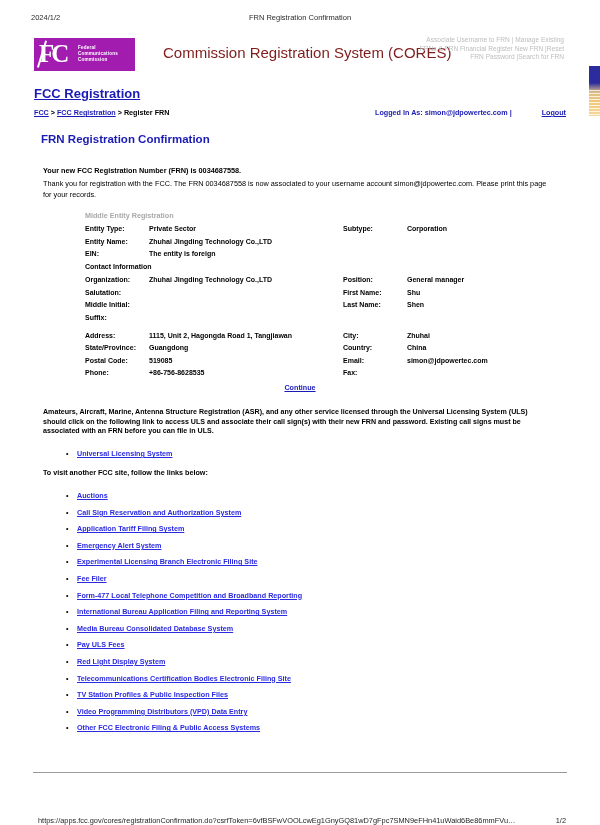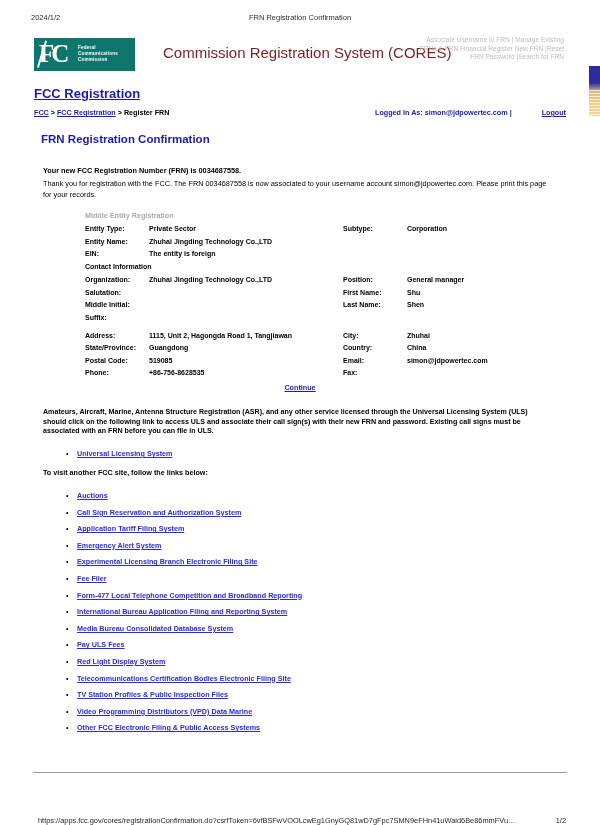--- a/index.html
+++ b/index.html
@@ -47,21 +47,21 @@
     left: 0;
     width: 600px;
     height: 48px;
   }
   .fcc-logo {
     position: absolute;
     left: 34px;
     top: 2px;
     width: 101px;
     height: 33px;
-    background: #0f766e;
+    background: #a21caf;
     overflow: hidden;
   }
   .fcc-logo .mark {
     position: absolute;
     left: 5px;
     top: 3px;
     width: 34px;
     height: 26px;
     color: #ffffff;
     font-family: "Liberation Serif", serif;
@@ -483,21 +483,21 @@
     <li><a href="#">Emergency Alert System</a></li>
     <li><a href="#">Experimental Licensing Branch Electronic Filing Site</a></li>
     <li><a href="#">Fee Filer</a></li>
     <li><a href="#">Form-477 Local Telephone Competition and Broadband Reporting</a></li>
     <li><a href="#">International Bureau Application Filing and Reporting System</a></li>
     <li><a href="#">Media Bureau Consolidated Database System</a></li>
     <li><a href="#">Pay ULS Fees</a></li>
     <li><a href="#">Red Light Display System</a></li>
     <li><a href="#">Telecommunications Certification Bodies Electronic Filing Site</a></li>
     <li><a href="#">TV Station Profiles &amp; Public Inspection Files</a></li>
-    <li><a href="#">Video Programming Distributors (VPD) Data Marine</a></li>
+    <li><a href="#">Video Programming Distributors (VPD) Data Entry</a></li>
     <li><a href="#">Other FCC Electronic Filing &amp; Public Access Systems</a></li>
   </ul>
 
 <div class="footer-rule"></div>
 <div class="footer">
   <div class="url">https://apps.fcc.gov/cores/registrationConfirmation.do?csrfToken=6vfBSFwVOOLcwEg1GnyGQ81wD7gFpc7SMN9eFHn41uWaid6Be86mmFVuh…</div>
   <div class="pageno">1/2</div>
 </div>
 
 </body></html>

